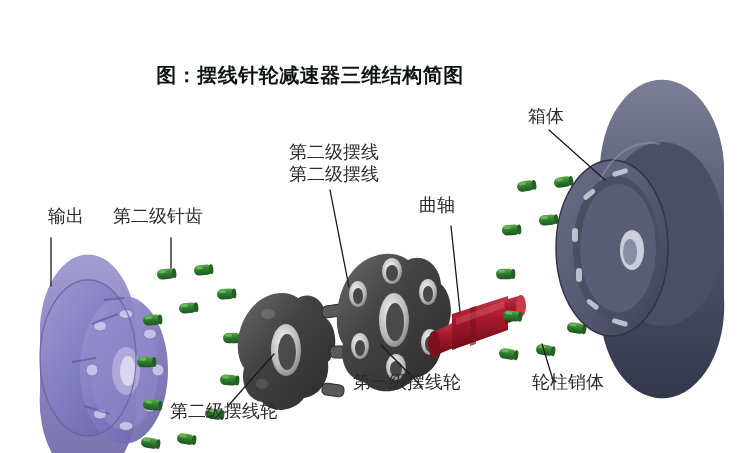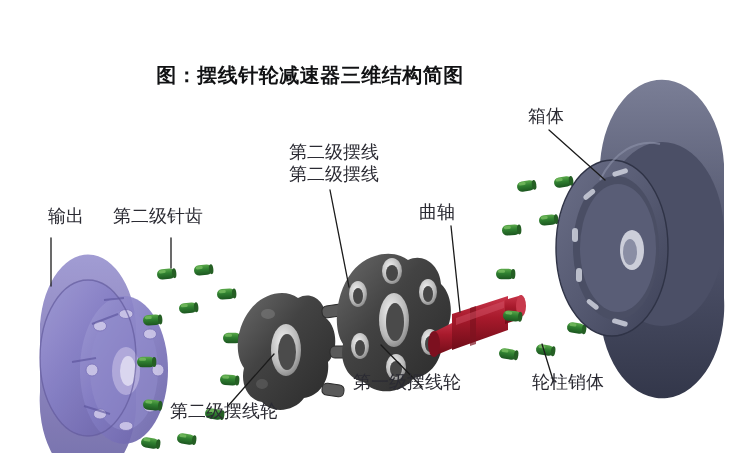--- a/index.html
+++ b/index.html
@@ -264,21 +264,21 @@
 
     <div class="callout" style="left:24px;top:144px;margin-left:24px;">输出</div>
 
     <div class="callout" style="left:113px;top:144px;">第二级针齿</div>
 
     <div class="callout two-line" style="left:264px;top:80px;width:140px;">
       <div>第二级摆线</div>
       <div>第二级摆线</div>
     </div>
 
-    <div class="callout" style="left:419px;top:140px;">曲轴</div>
+    <div class="callout" style="left:419px;top:133px;">曲轴</div>
 
     <div class="callout" style="left:528px;top:44px;">箱体</div>
 
     <div class="callout" style="left:353px;top:310px;">第一级摆线轮</div>
 
     <div class="callout" style="left:170px;top:339px;">第二级摆线轮</div>
 
     <div class="callout" style="left:532px;top:310px;">轮柱销体</div>
 
   </div>

